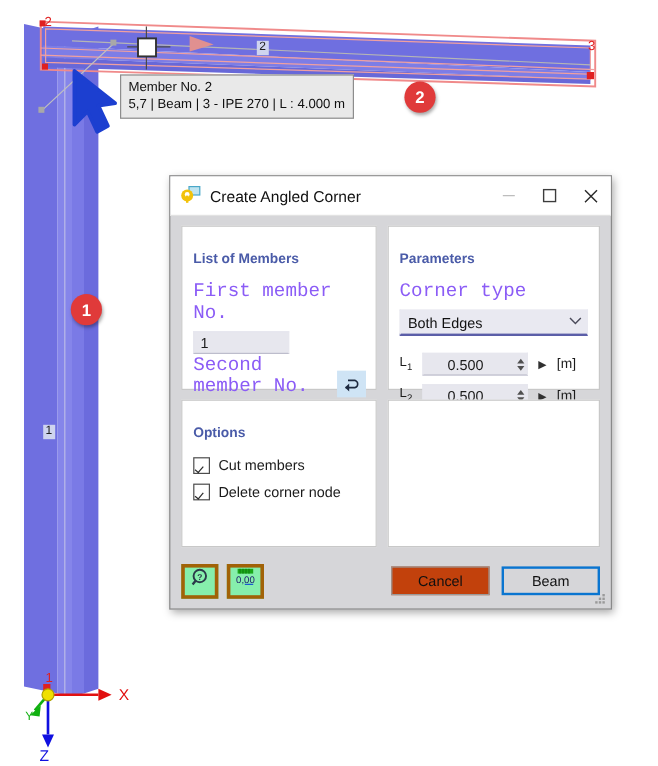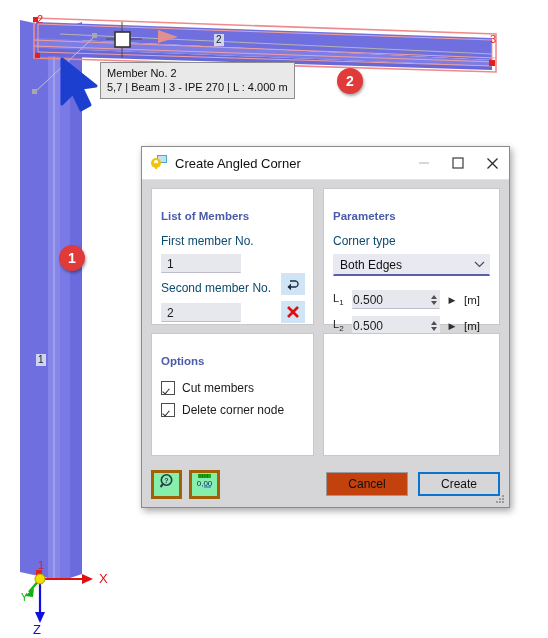--- a/index.html
+++ b/index.html
@@ -69,21 +69,21 @@
   .col{display:flex;flex-direction:column;gap:8px;}
   .col-left{width:163px;}
   .col-right{width:177px;}
 
   .panel{background:#ffffff;border:1px solid #c8c8c8;position:relative;}
   .panel-title{
     font-family:"Liberation Sans",sans-serif;font-size:11.5px;font-weight:bold;
     color:#4a5ba8;padding:21px 0 0 9px;
   }
   .fld-label{
-    font-family:Liberation Sans, sans-serif;font-size:12px;color:#0c4a6e;
+    font-family:Liberation Mono, monospace;font-size:16px;color:#8b5cf6;
     padding-left:9px;
   }
 
   .textbox{
     background:#e7e7ee;border:1px solid #e7e7ee;border-bottom:1px solid #bdbdcc;
     height:19px;line-height:19px;font-family:"Liberation Sans",sans-serif;font-size:12px;
     color:#1b1b1b;padding-left:5px;box-sizing:border-box;
   }
 
   .sq-btn{
@@ -98,21 +98,21 @@
   .combo-text{flex:1;padding-left:6px;font-size:12px;font-family:"Liberation Sans",sans-serif;color:#101010;}
   .combo-arrow{width:20px;text-align:center;color:#444;font-size:10px;}
 
   .numrow{display:flex;align-items:center;gap:5px;padding-left:9px;margin-top:7px;}
   .numrow .nlabel{width:14px;font-size:11px;font-family:"Liberation Sans",sans-serif;color:#1b1b1b;}
   .numrow .nlabel sub{font-size:8px;}
   .numbox{
     width:88px;height:19px;background:#e7e7ee;border:1px solid #e7e7ee;
     border-bottom:1px solid #bdbdcc;display:flex;align-items:center;box-sizing:border-box;
   }
-  .numval{flex:1;text-align:left;padding-right:5px;font-size:12px;font-family:"Liberation Sans",sans-serif;}
+  .numval{flex:1;text-align:center;padding-right:5px;font-size:12px;font-family:"Liberation Sans",sans-serif;}
   .spin{width:11px;display:flex;flex-direction:column;align-items:center;justify-content:center;}
   .spin i{display:block;width:0;height:0;border-left:3px solid transparent;border-right:3px solid transparent;}
   .spin i.up{border-bottom:4px solid #505050;margin-bottom:2px;}
   .spin i.dn{border-top:4px solid #505050;}
   .playarr{width:14px;text-align:center;color:#303030;font-size:9px;}
   .unit{font-size:11.5px;font-family:"Liberation Sans",sans-serif;color:#1b1b1b;}
 
   .chkrow{display:flex;align-items:center;gap:7px;padding-left:9px;margin-top:8px;}
   .chkbox{
     width:12px;height:12px;border:1px solid #4c4c4c;background:#fff;flex:none;
@@ -355,21 +355,21 @@
           <line x1="9" y1="1" x2="9" y2="5" stroke="#0d7a0d" stroke-width="0.8"></line>
           <line x1="11.5" y1="1" x2="11.5" y2="5" stroke="#0d7a0d" stroke-width="0.8"></line>
           <text x="8.5" y="13" font-size="8" font-family="Liberation Sans, sans-serif" text-anchor="middle" fill="#1a1a6a">0,00</text>
           <line x1="8" y1="14" x2="15" y2="14" stroke="#1a5ad0" stroke-width="1"></line>
         </svg>
       </div>
     </div>
 
     <div class="foot-right">
       <div class="btn cancel">Cancel</div>
-      <div class="btn apply">Create</div>
+      <div class="btn apply">Beam</div>
     </div>
 
     <div class="grip">
       <i style="left:6px;top:0;"></i>
       <i style="left:3px;top:3px;"></i>
         <i style="left:6px;top:3px;"></i>
       <i style="left:0;top:6px;"></i>
         <i style="left:3px;top:6px;"></i>
         <i style="left:6px;top:6px;"></i>
     </div>

